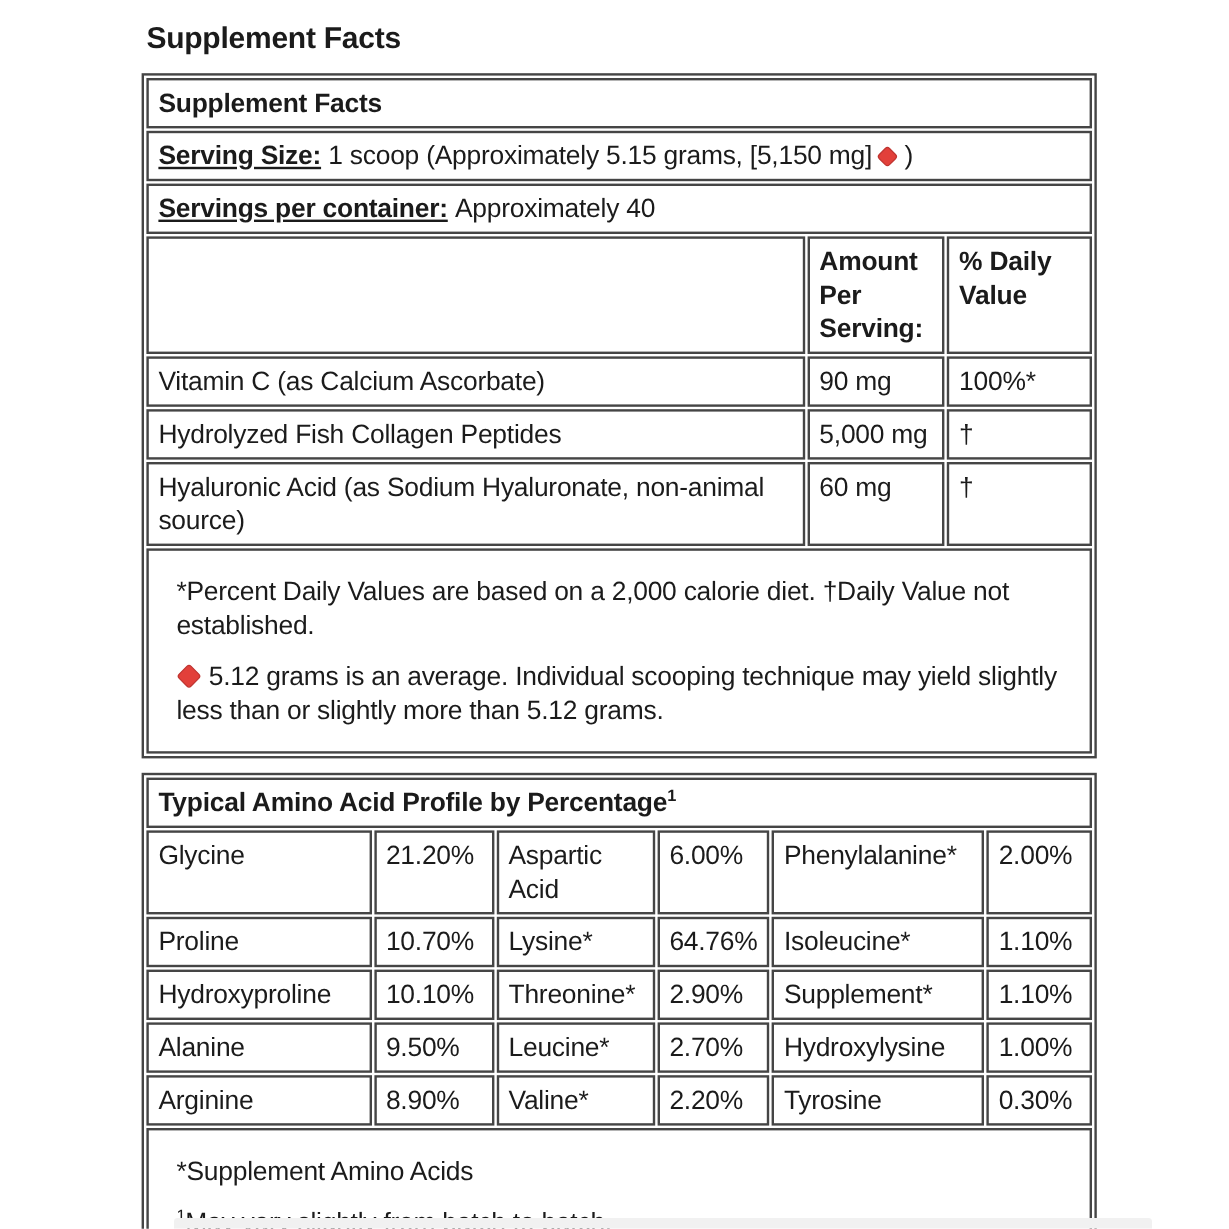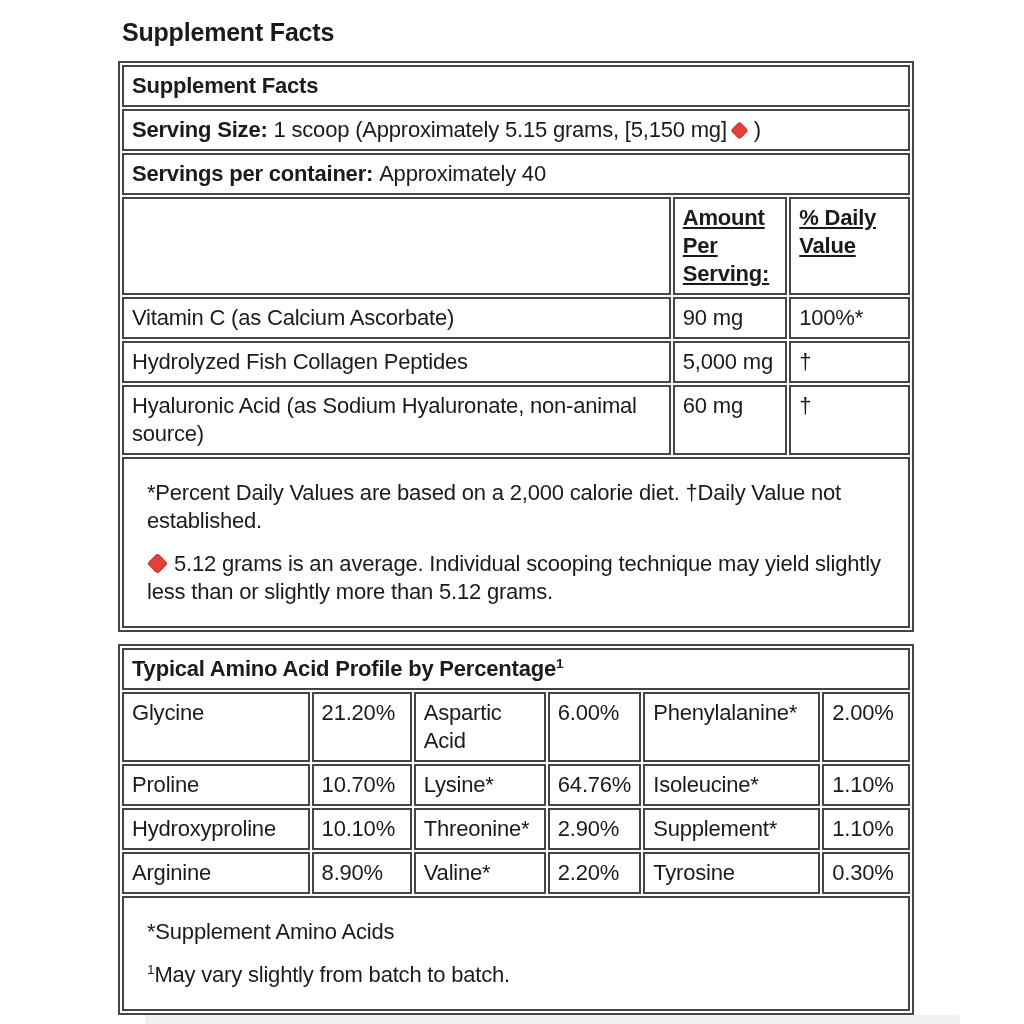--- a/index.html
+++ b/index.html
@@ -32,21 +32,21 @@
   }
   td {
     border: 2px solid #454545;
     padding: 5px 8px;
     vertical-align: top;
     font-size: 22px;
     line-height: 28px;
     letter-spacing: -0.2px;
   }
   .b { font-weight: 700; }
-  .lbl { font-weight: 700; margin-right: 6px; }
+  .lbl { font-weight: 700; margin-right: 6px; text-decoration: underline; }
   sup.s {
     font-size: 0.62em;
     vertical-align: super;
     line-height: 0;
   }
   .diamond {
     display: inline-block;
     width: 13px;
     height: 13px;
     background: #e2403a;
@@ -54,21 +54,21 @@
     border-radius: 3px;
     transform: rotate(45deg);
     margin: 0 8px 0 6px;
   }
   .diamond.fn {
     width: 15px;
     height: 15px;
     margin: 0 9px 0 3px;
   }
   .fnote p { margin: 15px; }
-  .hdr-row td { font-weight: 700; text-decoration: underline; }
+  .hdr-row td { font-weight: 700; }
   .next-section-hint {
     position: absolute;
     left: 145px;
     bottom: 0;
     width: 815px;
     height: 9px;
     background: #f1f1f1;
     border-radius: 3px 3px 0 0;
   }
 </style>
@@ -155,20 +155,28 @@
     </tr>
     <tr>
       <td>Hydroxyproline</td>
       <td>10.10%</td>
       <td>Threonine*</td>
       <td>2.90%</td>
       <td>Supplement*</td>
       <td>1.10%</td>
     </tr>
     <tr>
+      <td>Alanine</td>
+      <td>9.50%</td>
+      <td>Leucine*</td>
+      <td>2.70%</td>
+      <td>Hydroxylysine</td>
+      <td>1.00%</td>
+    </tr>
+    <tr>
       <td>Arginine</td>
       <td>8.90%</td>
       <td>Valine*</td>
       <td>2.20%</td>
       <td>Tyrosine</td>
       <td>0.30%</td>
     </tr>
     <tr>
       <td colspan="6" class="fnote">
         <p>*Supplement Amino Acids</p>

